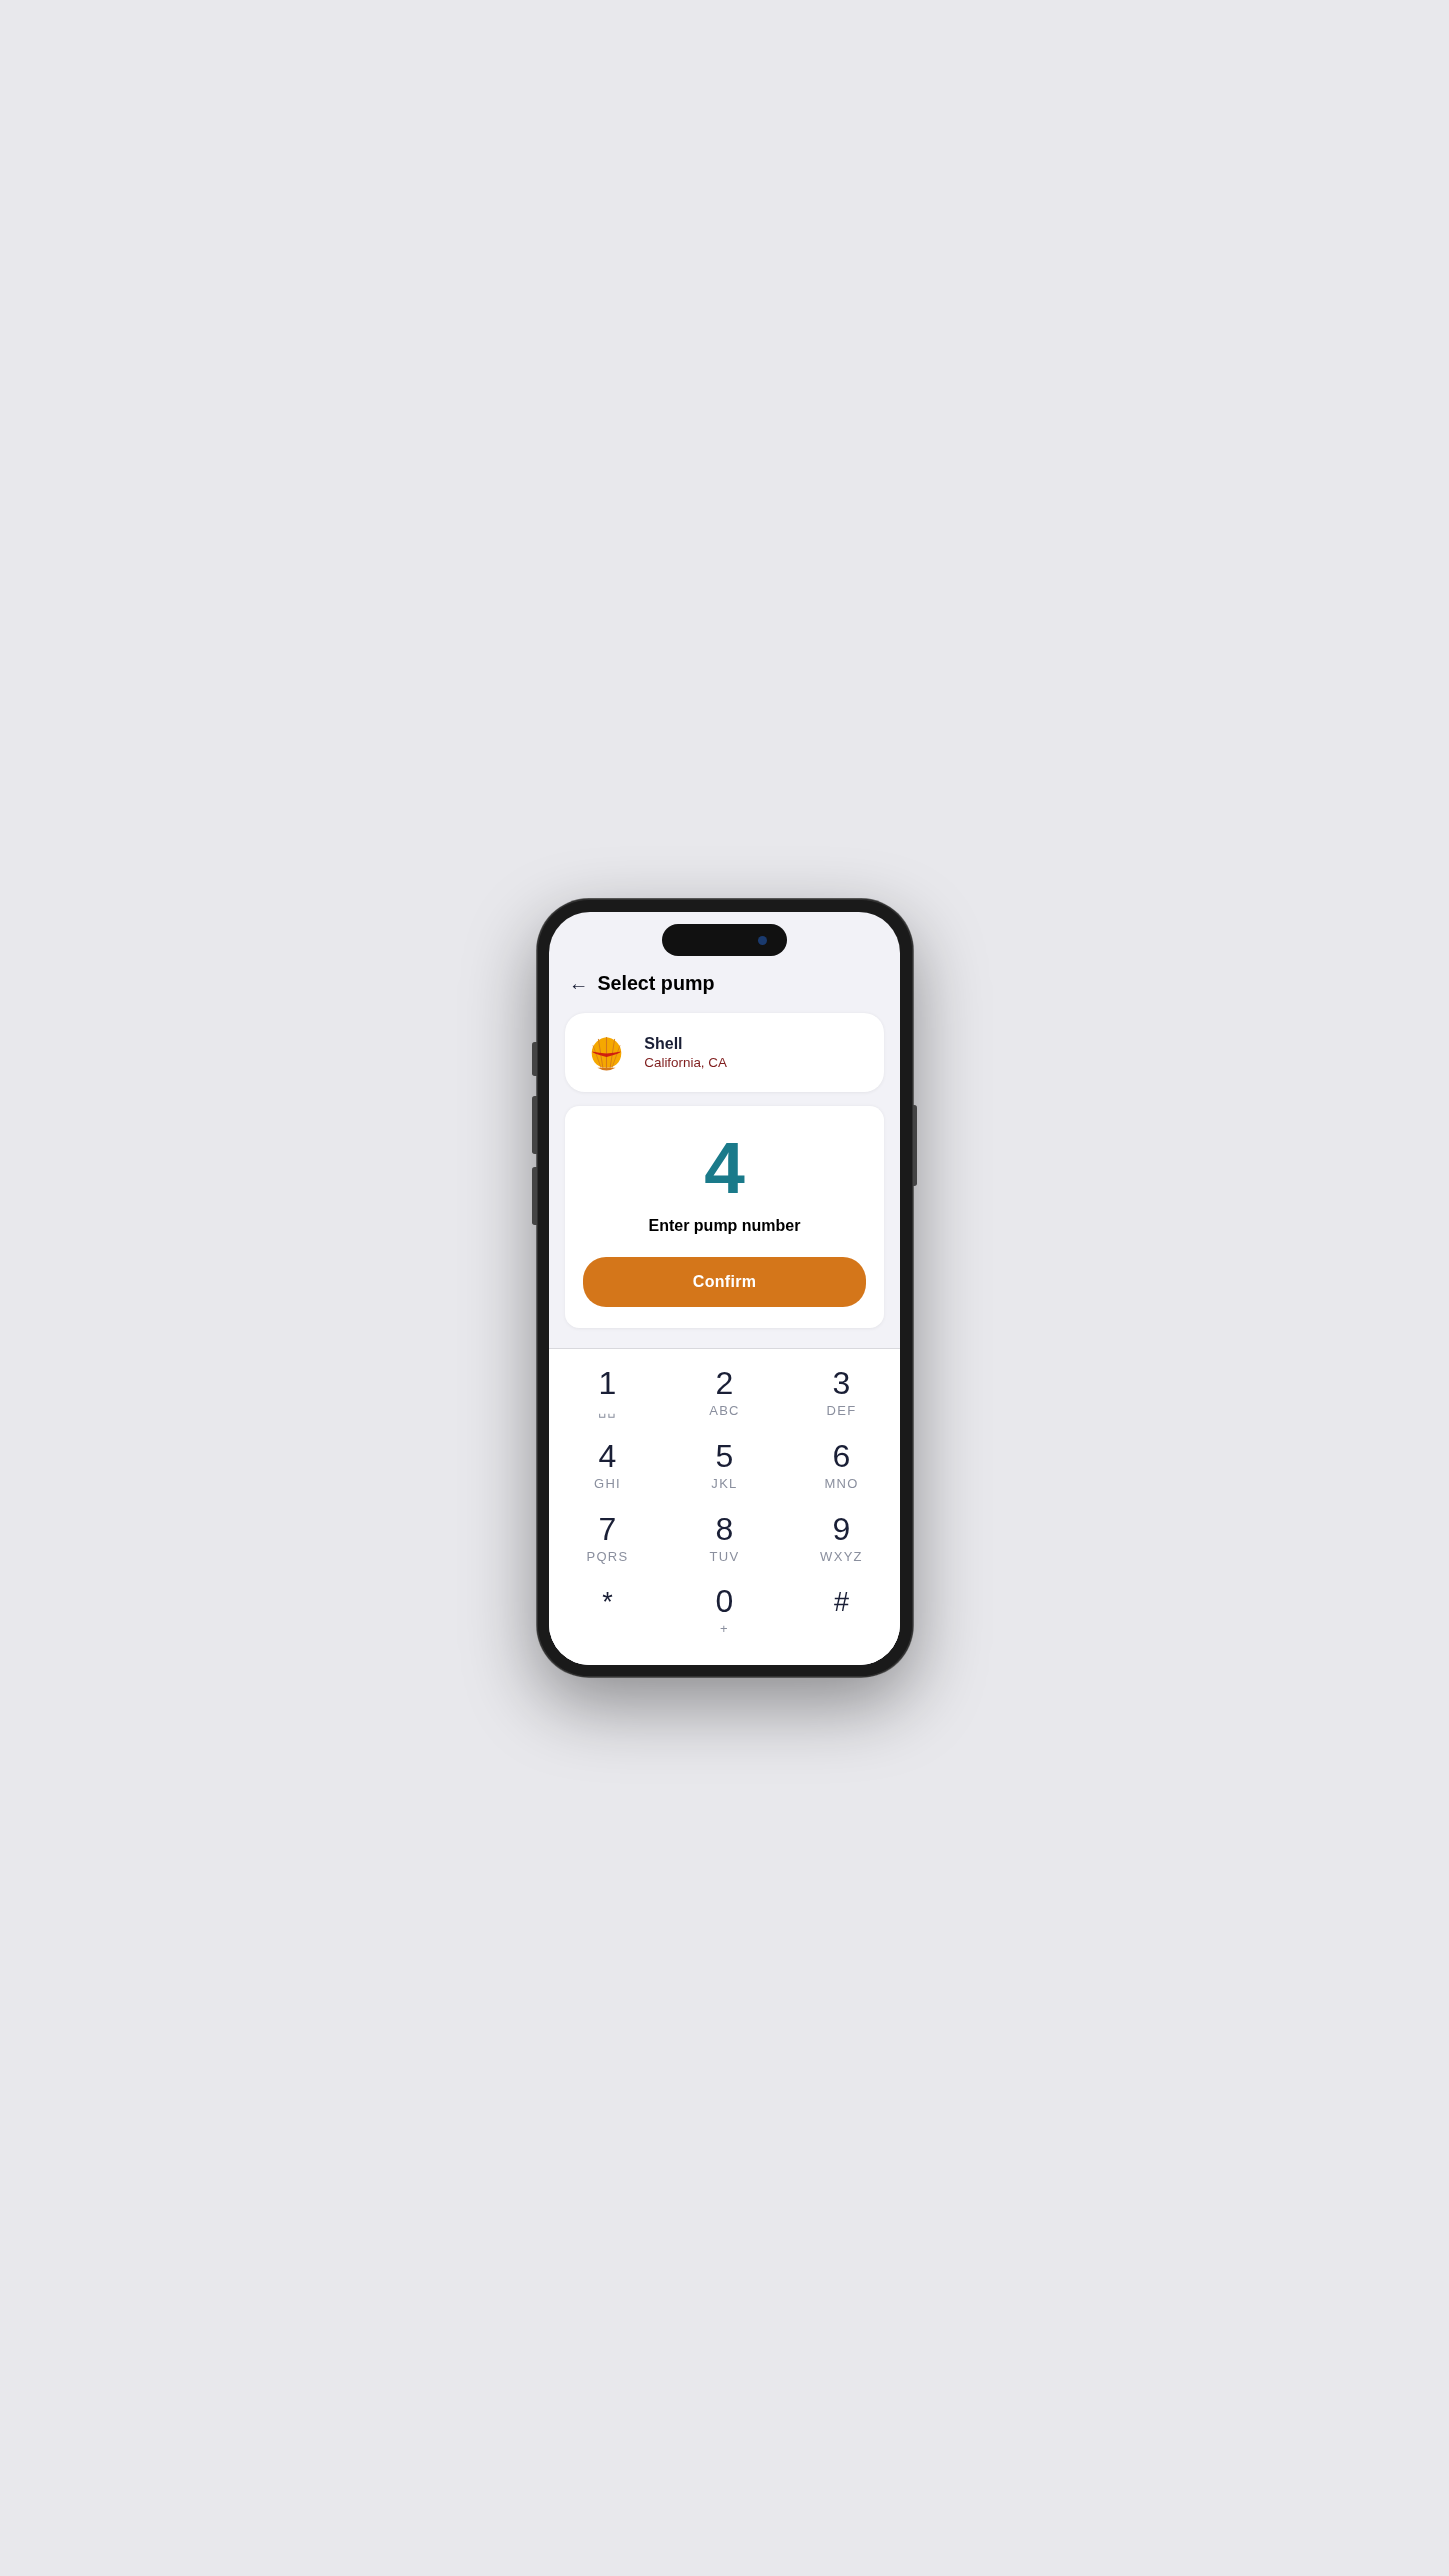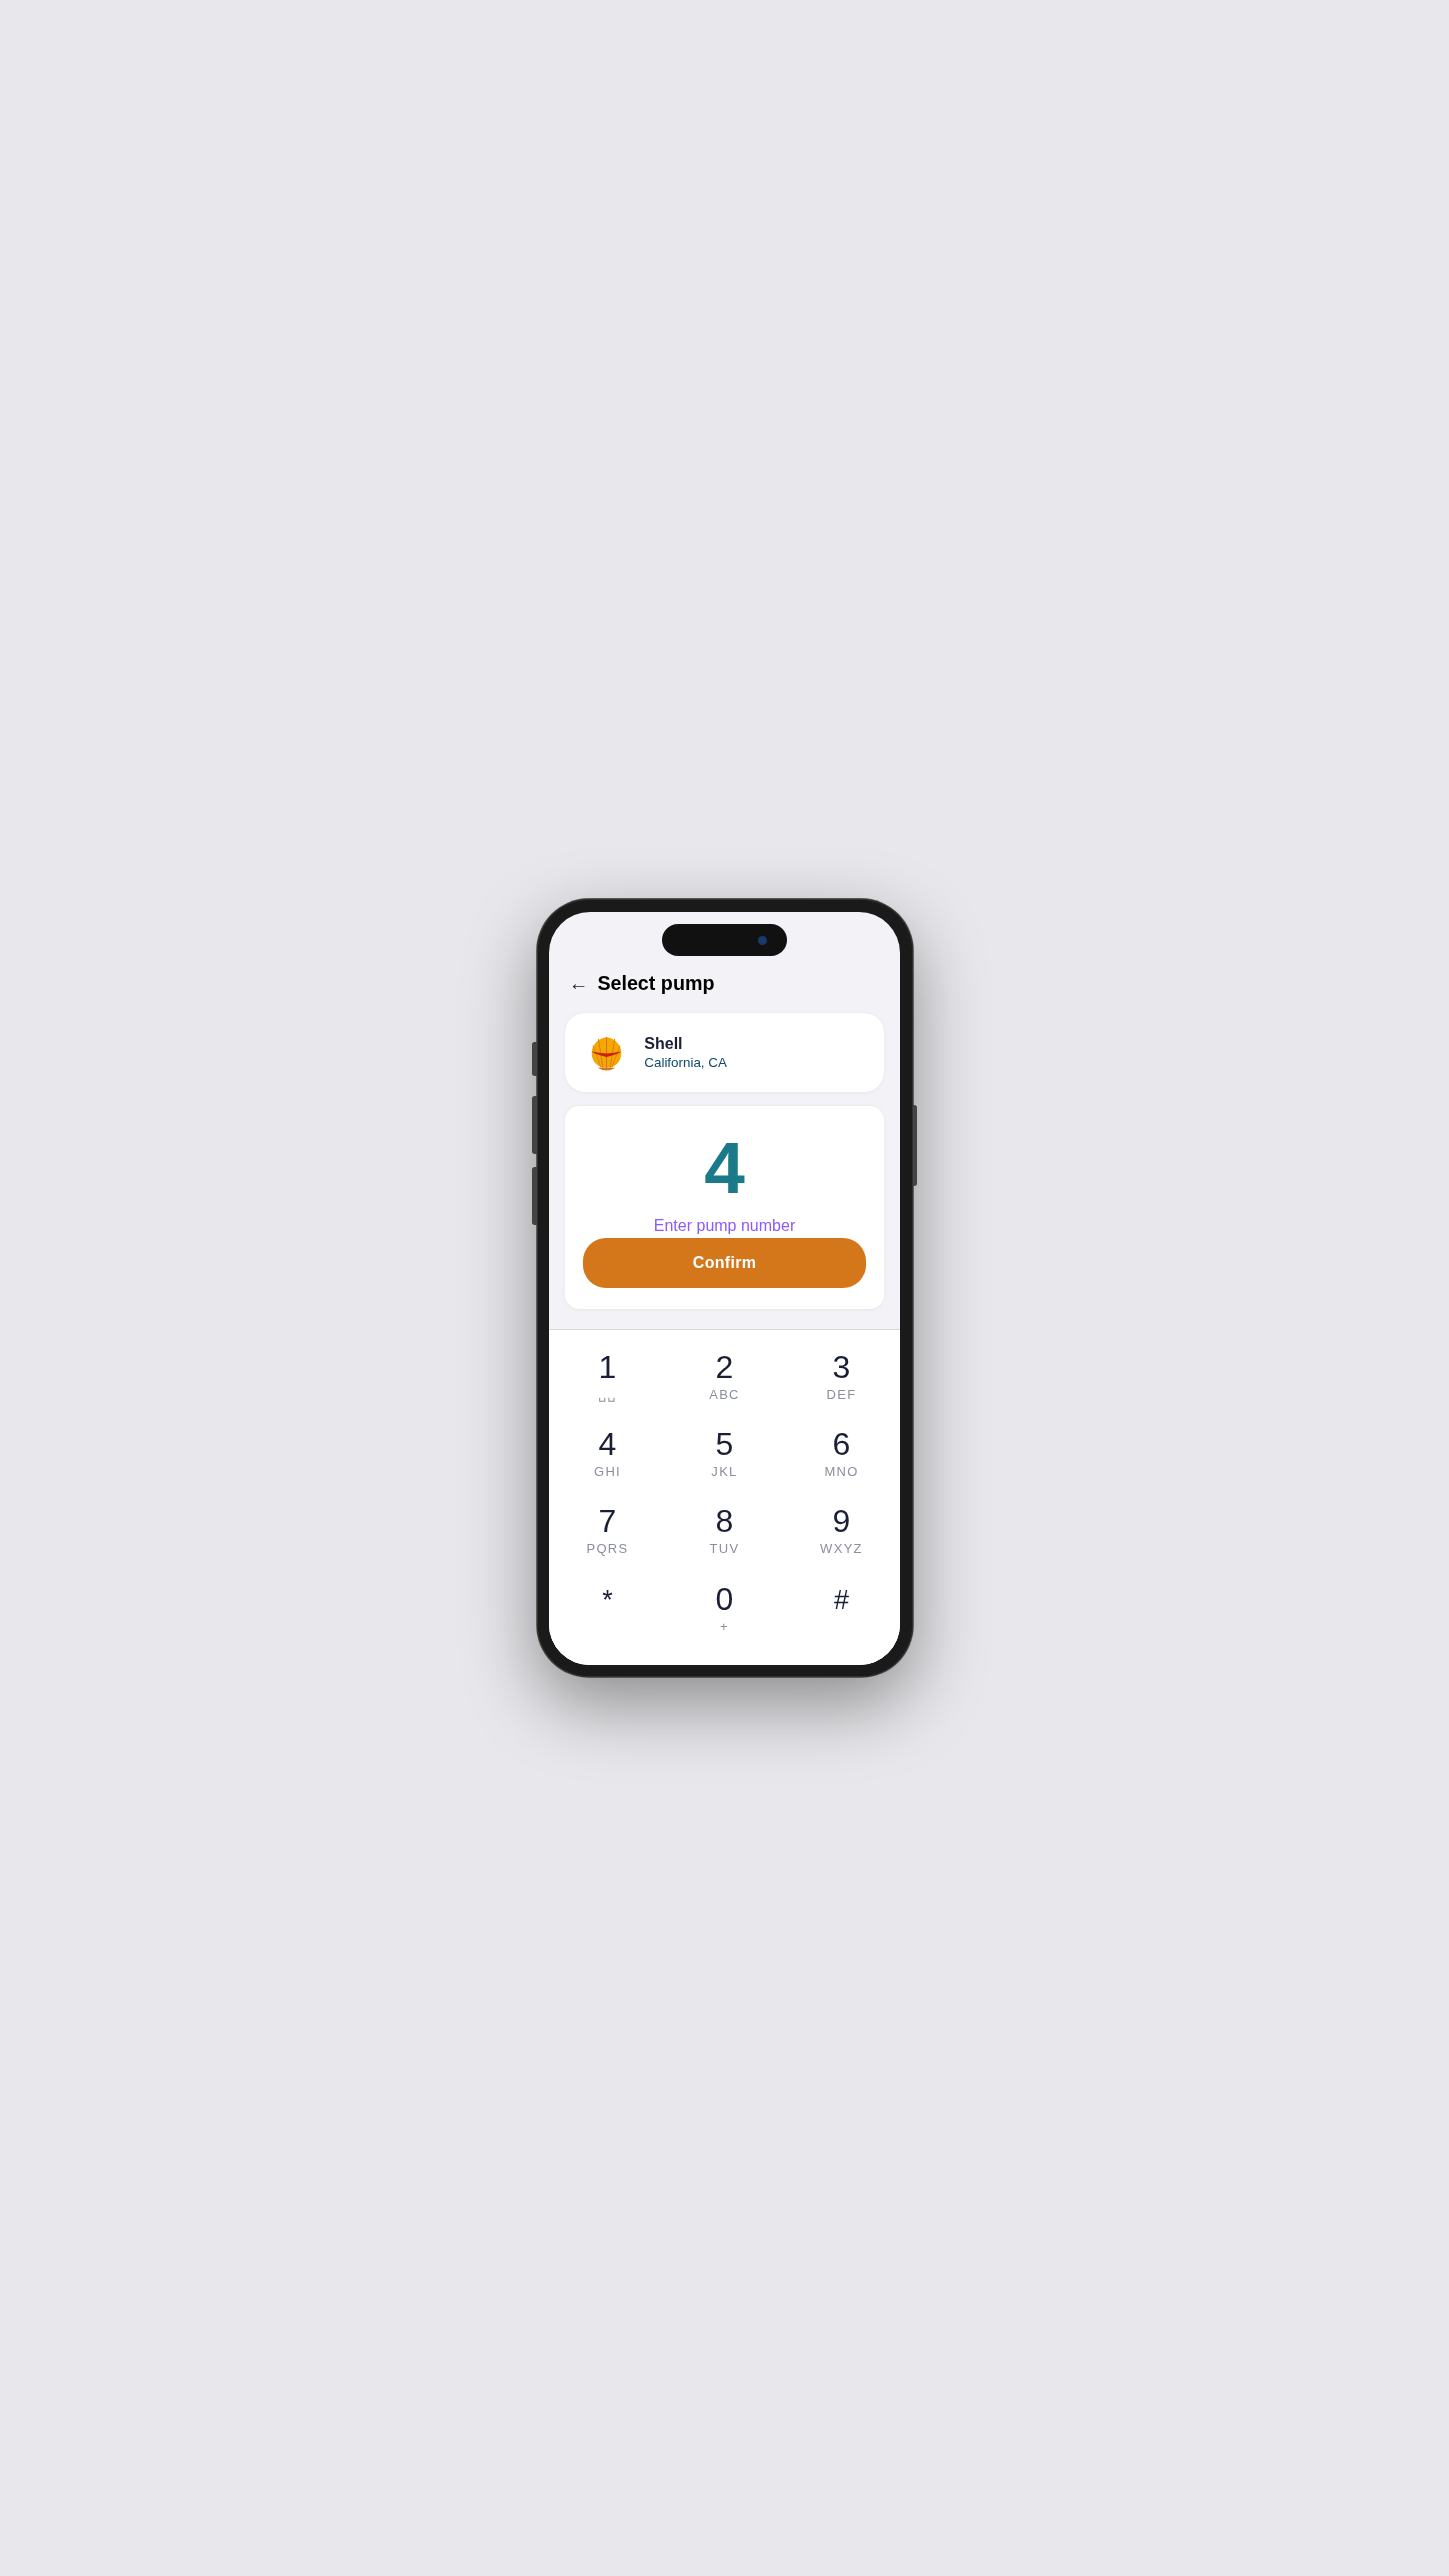--- a/index.html
+++ b/index.html
@@ -154,21 +154,21 @@
     }
 
     .station-name {
       font-size: 16px;
       font-weight: 700;
       color: #1a1f36;
     }
 
     .station-location {
       font-size: 13.4px;
-      color: #0c4a6e;
+      color: #7f1d1d;
       font-weight: 400;
     }
 
     
     .pump-card {
       margin: 5.4px 16px 10.7px;
       background: #fff;
       border-radius: 14.3px;
       padding: 25px 18px 21.5px;
       display: flex;
@@ -180,23 +180,23 @@
     .pump-number {
       font-size: 73px;
       font-weight: 700;
       color: #1a7a8a;
       line-height: 1;
       margin-bottom: 12.5px;
     }
 
     .pump-label {
       font-size: 16px;
-      font-weight: 400;
-      color: #8b5cf6;
-      margin-bottom: 3px;
+      font-weight: 700;
+      color: #000000;
+      margin-bottom: 22px;
     }
 
     .confirm-btn {
       width: 100%;
       background: #d4761a;
       color: #fff;
       border: none;
       border-radius: 23px;
       padding: 16px;
       font-size: 16px;

